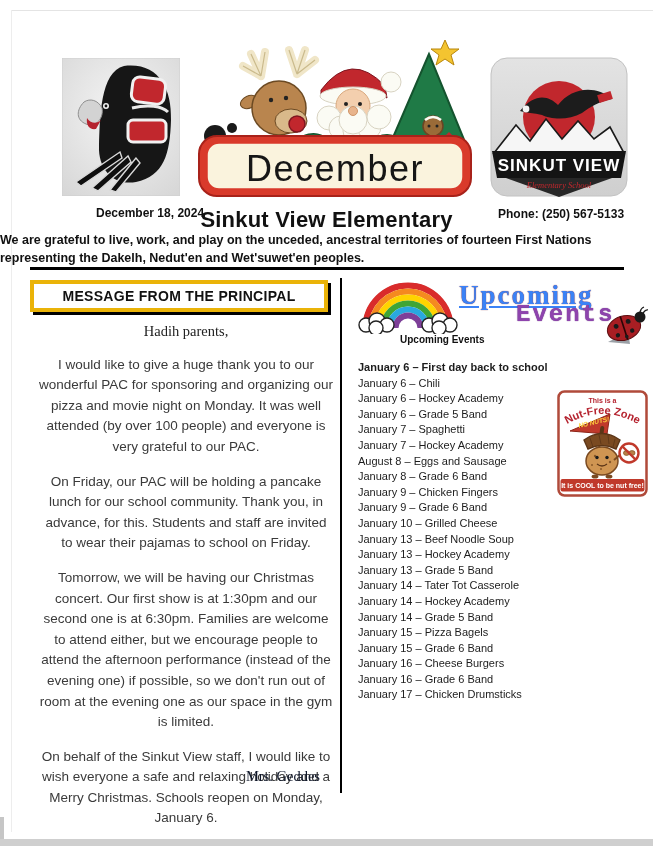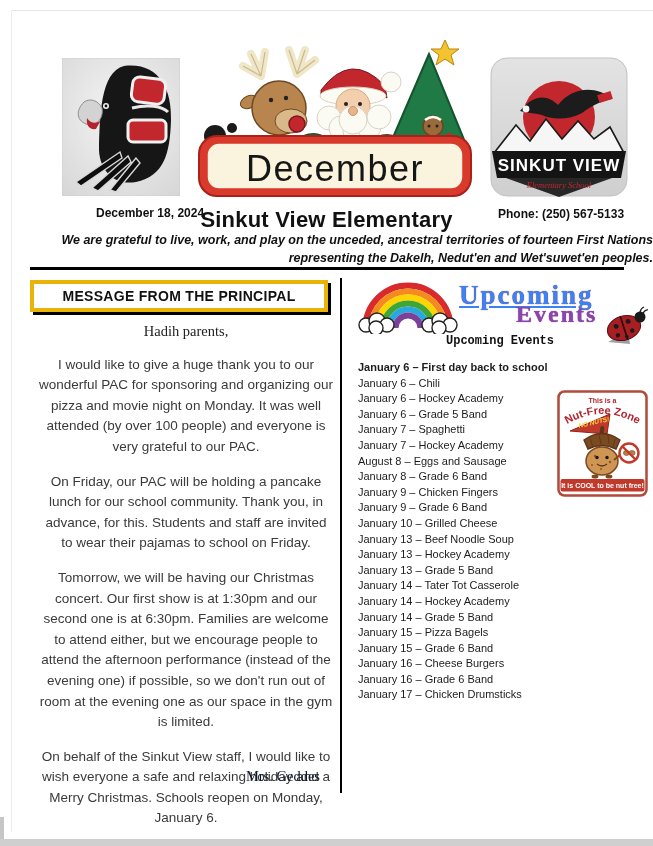--- a/index.html
+++ b/index.html
@@ -11,21 +11,21 @@
   .edge-top{left:12px;right:0;top:10px;height:1px;background:#e4e4e4;}
   .edge-left{left:11px;top:10px;width:1px;height:822px;background:#ededed;}
   .edge-bottom{left:0;bottom:0;height:7px;width:100%;background:#cfcfcf;}
   .edge-mark{left:0;bottom:7px;width:4px;height:22px;background:#c6c6c6;}
 
   
   .date{left:64px;top:206px;font-size:12px;font-weight:bold;padding-left:32px;}
   .school-title{left:0;width:100%;top:207px;text-align:center;
                 font-size:22px;font-weight:bold;letter-spacing:.2px;}
   .phone{left:498px;top:207px;font-size:12px;font-weight:bold;}
-  .ack{left:0;width:100%;top:231px;text-align:right;font-style:italic;
+  .ack{left:0;width:100%;top:231px;text-align:left;
        font-weight:bold;font-size:12.5px;line-height:18px;}
 
   .hrule{left:30px;top:267px;width:594px;height:3px;background:#000;}
   .vrule{left:340px;top:278px;width:2px;height:515px;background:#000;}
 
   
   .pbox{left:30px;top:280px;width:290px;height:24px;border:4px solid #eab308;
         box-shadow:3px 3px 0 #000;background:#fff;display:flex;
         align-items:center;justify-content:center;}
   .pbox span{font-weight:bold;font-size:14px;letter-spacing:.3px;}
@@ -34,25 +34,25 @@
   .letter{left:38px;top:321px;width:296px;font-size:13.5px;line-height:20.6px;color:#3a3a3a;text-align:center;}
   .letter .greet{font-family:"Liberation Serif",serif;font-size:14.5px;color:#222;margin:0 0 13px 0;}
   .letter p{margin:0 0 14px 0;}
   .signature{left:38px;top:768px;width:290px;text-align:right;padding-right:8px;
              font-family:"Liberation Serif",serif;font-size:14.5px;color:#0f172a;box-sizing:border-box;}
 
   
   .wordart-top{left:459px;top:280px;font-family:"Liberation Serif",serif;
       font-weight:bold;font-size:27px;letter-spacing:2px;color:#3b82f6;
       text-shadow:0 0 1px #7e1620;text-decoration:underline;}
-  .wordart-bottom{left:516px;top:301px;font-family:Liberation Serif, serif;
+  .wordart-bottom{left:516px;top:301px;font-family:Liberation Mono, monospace;
       font-weight:bold;font-size:24px;letter-spacing:2px;color:#8e44ad;
       text-shadow:0 0 1px #5e2d77;}
-  .events-caption{left:400px;top:334px;width:200px;text-align:center;
-      font-size:12px;font-weight:bold;font-family:Liberation Mono, monospace;}
+  .events-caption{left:400px;top:334px;width:200px;text-align:left;
+      font-size:10px;font-weight:bold;}
   .events-list{left:358px;top:360px;width:200px;font-size:11px;line-height:15.6px;color:#1c1c1c;}
   .events-list div{white-space:nowrap;}
   .events-list .bold{font-weight:bold;}
 
   svg text{font-family:"Liberation Sans",sans-serif;}
   .script-text{font-family:"Liberation Serif",serif;font-style:italic;}
 </style>
 </head>
 <body>
 

